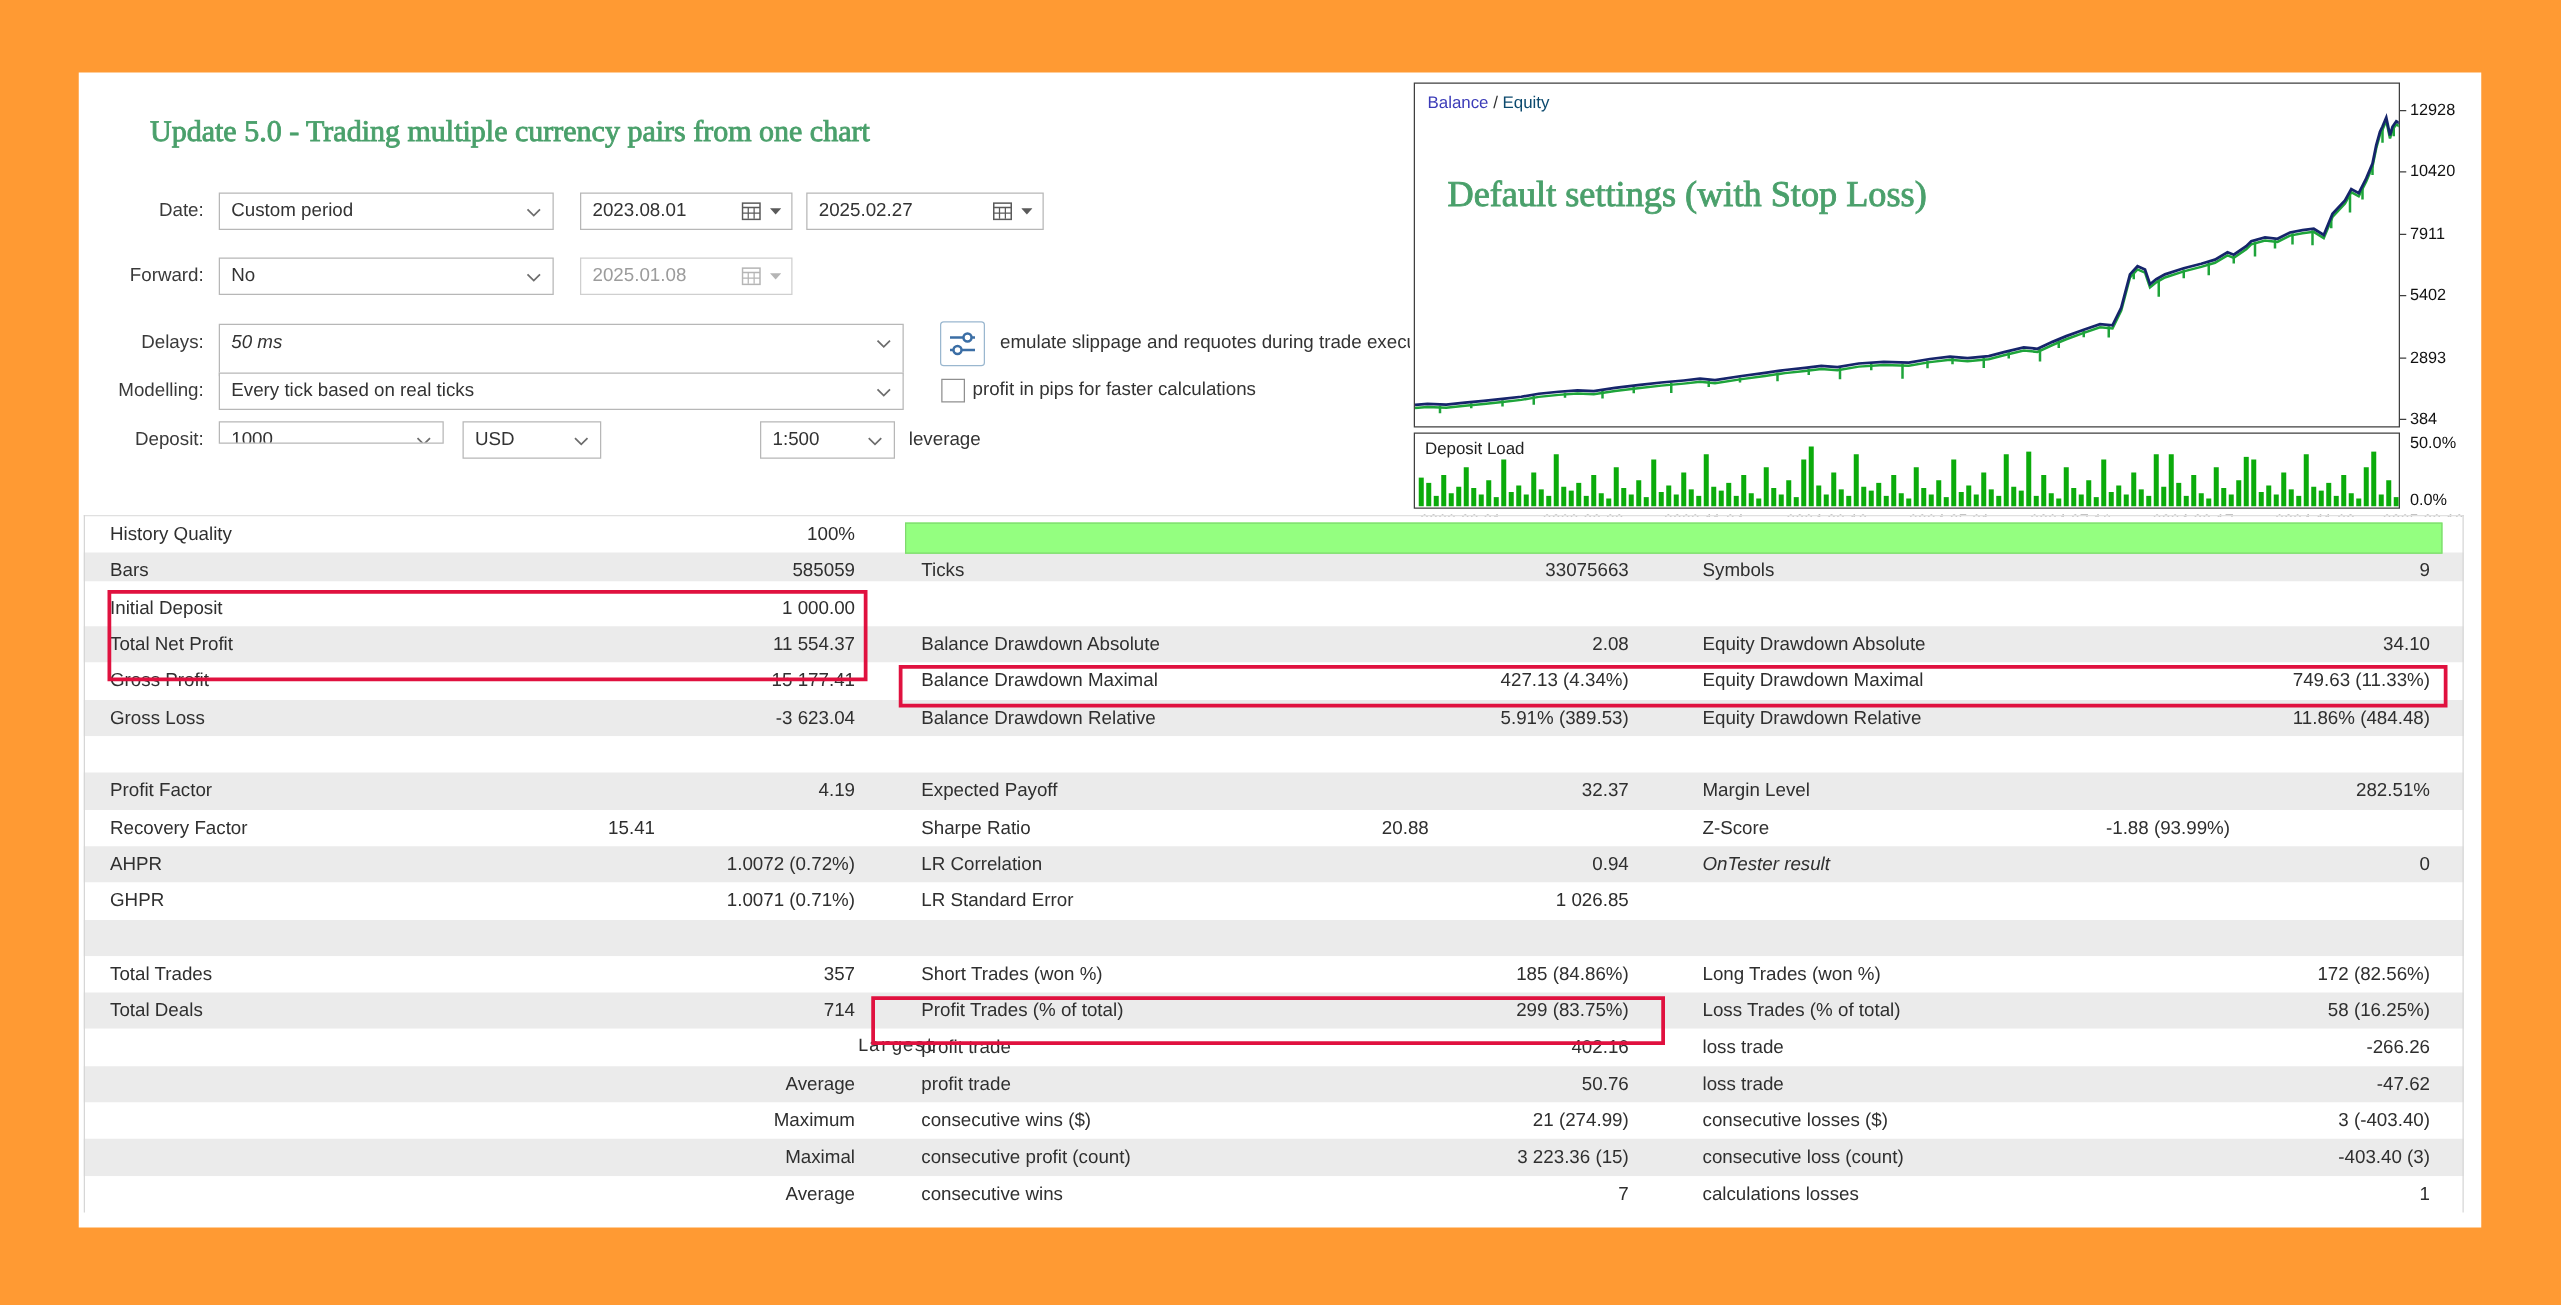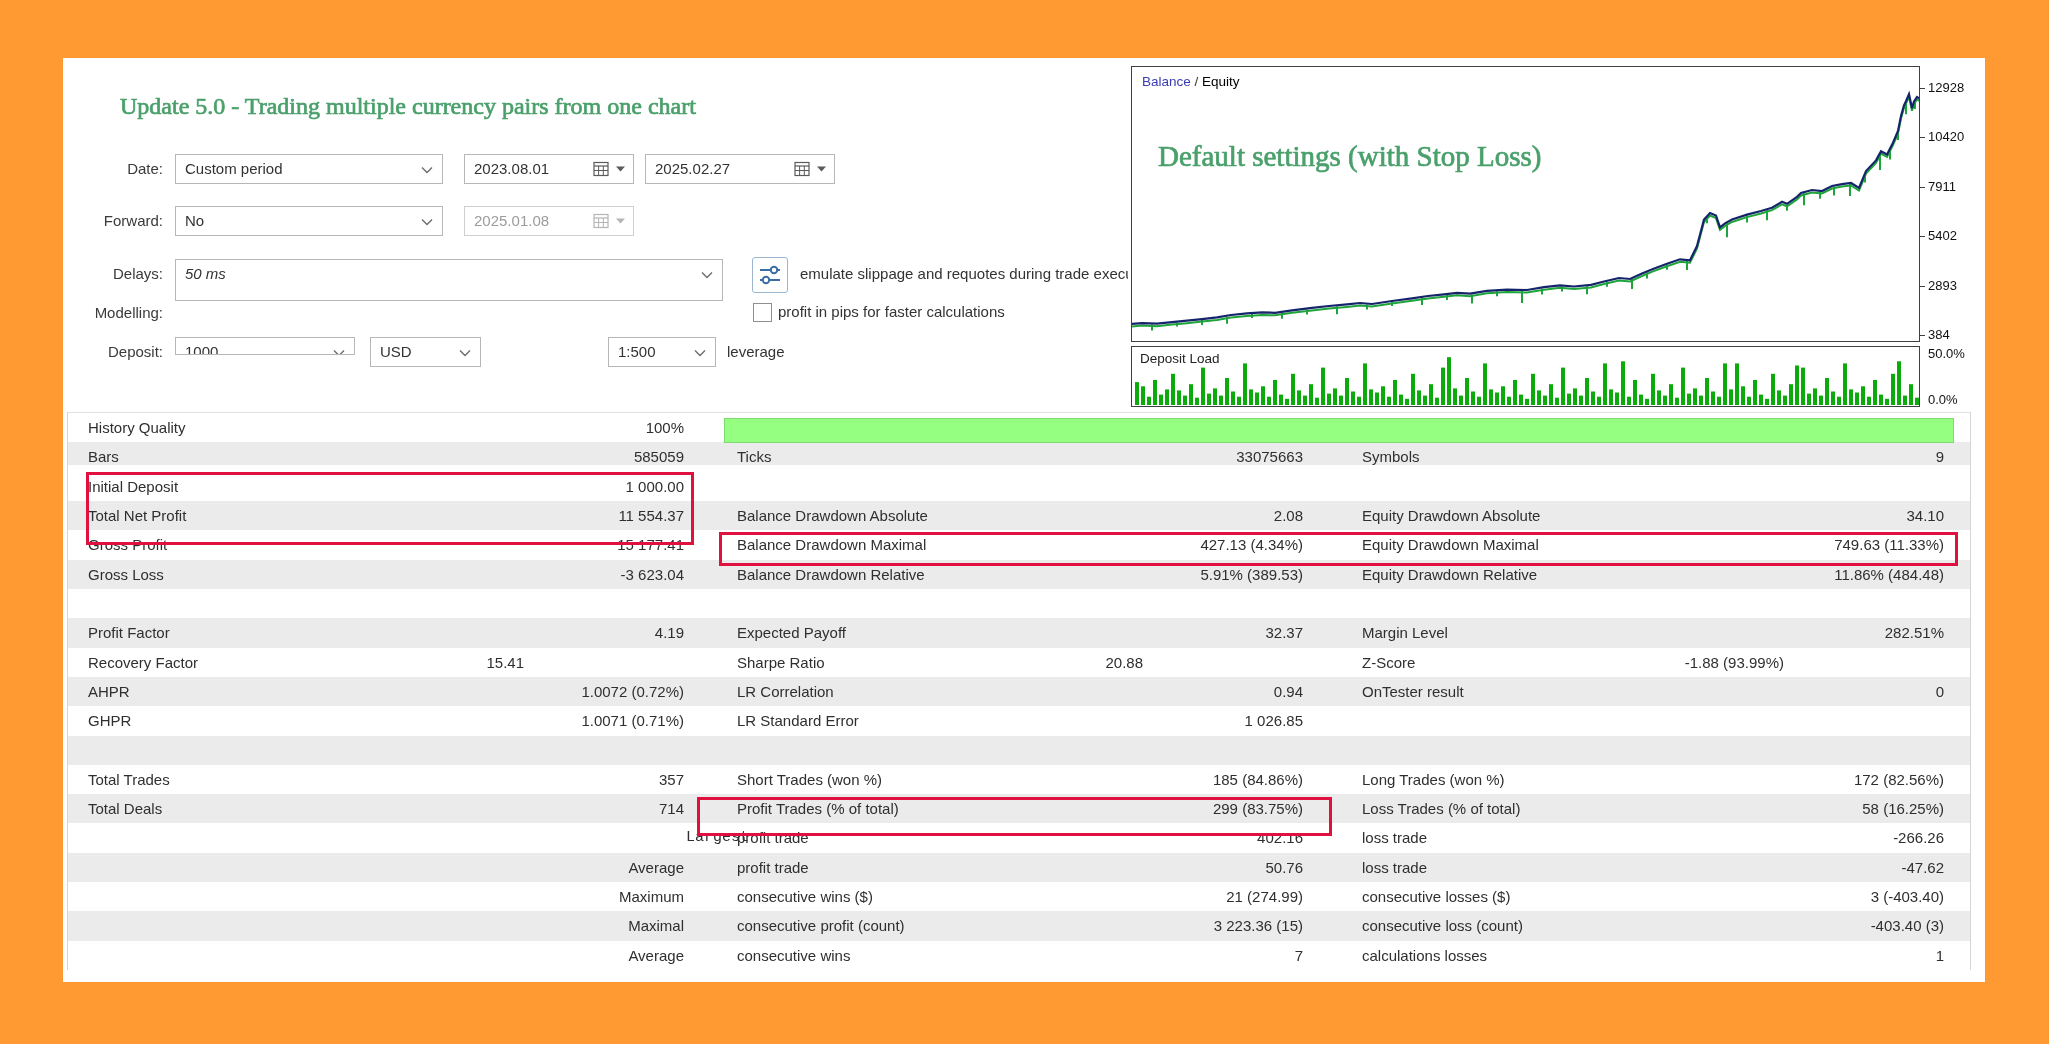--- a/index.html
+++ b/index.html
@@ -87,20 +87,25 @@
     <div class="abs" style="left:752px;top:257px;width:36px;height:36px;border:1px solid #9ab7cf;border-radius:3px;box-sizing:border-box;">
       <svg width="34" height="34" viewBox="0 0 34 34">
         <line x1="7" y1="12" x2="27" y2="12" stroke="#3b6ea5" stroke-width="2"></line>
         <circle cx="21" cy="12" r="3.2" fill="#fff" stroke="#3b6ea5" stroke-width="2"></circle>
         <line x1="7" y1="22" x2="27" y2="22" stroke="#3b6ea5" stroke-width="2"></line>
         <circle cx="13" cy="22" r="3.2" fill="#fff" stroke="#3b6ea5" stroke-width="2"></circle>
       </svg>
     </div>
     <div class="abs note" style="left:800px;top:259px;width:328px;">emulate slippage and requotes during trade execu</div>
 
+    <div class="abs sel" style="left:175px;top:298px;width:548px;height:30px;"><span>Every tick based on real ticks</span><span class="chev">
+          <svg width="12" height="8" viewBox="0 0 12 8">
+            <polyline points="1,1.5 6,6.5 11,1.5" fill="none" stroke="#6d6d6d" stroke-width="1.4"></polyline>
+          </svg>
+        </span></div>
     <div class="abs" style="left:753px;top:303px;width:17px;height:17px;border:1px solid #8f8f8f;background:#fff;"></div>
     <div class="abs note" style="left:778px;top:297px;">profit in pips for faster calculations</div>
 
     <div class="abs sel" style="left:175px;top:337px;width:180px;height:18px;"><span>1000</span><span class="chev">
           <svg width="12" height="8" viewBox="0 0 12 8">
             <polyline points="1,1.5 6,6.5 11,1.5" fill="none" stroke="#6d6d6d" stroke-width="1.4"></polyline>
           </svg>
         </span></div>
     <div class="abs sel" style="left:370px;top:337px;width:111px;height:30px;"><span>USD</span><span class="chev">
           <svg width="12" height="8" viewBox="0 0 12 8">
@@ -150,21 +155,21 @@
             <line x1="702" y1="119.6" x2="702" y2="128.6" stroke="#1ea43a" stroke-width="2"></line>
             <line x1="718" y1="117.1" x2="718" y2="129.1" stroke="#1ea43a" stroke-width="2"></line>
             <line x1="733" y1="107.5" x2="733" y2="115.5" stroke="#1ea43a" stroke-width="2"></line>
             <line x1="748" y1="87.0" x2="748" y2="103.0" stroke="#1ea43a" stroke-width="2"></line>
             <line x1="758" y1="82.6" x2="758" y2="92.6" stroke="#1ea43a" stroke-width="2"></line>
             <line x1="766" y1="64.9" x2="766" y2="72.9" stroke="#1ea43a" stroke-width="2"></line>
             <line x1="774" y1="35.2" x2="774" y2="47.2" stroke="#1ea43a" stroke-width="2"></line>
             <line x1="783" y1="33.9" x2="783" y2="41.9" stroke="#1ea43a" stroke-width="2"></line>
             <polyline points="0,256.9 10,256.1 25,256.7 40,255.1 55,253.7 70,252.1 85,250.4 99,248.0 115,246.4 130,245.4 143,245.8 160,243.3 180,240.9 197,239.0 215,237.4 228,236.0 240,237.0 260,234.0 280,231.3 296,229.0 312,227.3 325,225.8 338,226.7 355,223.8 375,222.6 395,223.0 412,220.2 428,218.3 442,219.5 459,217.9 472,214.5 487,211.0 498,212.0 510,206.5 521,201.9 535,196.8 548,192.3 558,193.3 565,179.0 572,152.5 578,146.0 584,148.6 588,160.4 593,156.4 600,152.5 615,147.6 629,144.0 640,140.7 650,134.8 655,136.8 665,129.9 669,126.0 680,123.0 690,124.0 700,119.0 710,117.1 719,116.0 727,121.0 734,104.1 744,93.4 749,84.2 755,87.5 761,75.7 766,63.9 769,49.1 772,38.3 774,34.2 777,27.1 780,41.3 782,34.4 785,30.0 789,32.4" fill="none" stroke="#16256b" stroke-width="2.2"></polyline>
           </svg></div>
-        <div class="abs" style="left:1142px;top:74px;font-size:13.5px;"><span style="color:#3b3bb8">Balance</span><span style="color:#333"> / </span><span style="color:#000000">Equity</span></div>
+        <div class="abs" style="left:1142px;top:74px;font-size:13.5px;"><span style="color:#3b3bb8">Balance</span><span style="color:#333"> / </span><span style="color:#0c4a6e">Equity</span></div>
         <div class="abs big-title" style="left:1158px;top:140px;color:#4aa06b;font-size:29px;">Default settings (with Stop Loss)</div>
         <div class="axlbl" style="left:1928px;top:80px;">12928</div>
         <div class="abs" style="left:1920px;top:88px;width:5px;height:1px;background:#3f3f3f;"></div>
         <div class="axlbl" style="left:1928px;top:129.38424744897958px;">10420</div>
         <div class="abs" style="left:1920px;top:137px;width:5px;height:1px;background:#3f3f3f;"></div>
         <div class="axlbl" style="left:1928px;top:178.7881855867347px;">7911</div>
         <div class="abs" style="left:1920px;top:187px;width:5px;height:1px;background:#3f3f3f;"></div>
         <div class="axlbl" style="left:1928px;top:228.1921237244898px;">5402</div>
         <div class="abs" style="left:1920px;top:236px;width:5px;height:1px;background:#3f3f3f;"></div>
         <div class="axlbl" style="left:1928px;top:277.5960618622449px;">2893</div>
@@ -389,21 +394,21 @@
           <div class="row-cell" style="left:670px;">Sharpe Ratio</div>
           <div class="row-cell" style="right:668px;">20.88</div>
           <div class="row-cell" style="left:1295px;">Z-Score</div>
           <div class="row-cell" style="right:27px;">-1.88 (93.99%)</div>
         </div>
         <div class="abs" style="left:67px;top:676.88px;width:1904px;height:29.32px;background:#ebebeb;">
           <div class="row-cell" style="left:21px;">AHPR</div>
           <div class="row-cell" style="right:1287px;">1.0072 (0.72%)</div>
           <div class="row-cell" style="left:670px;">LR Correlation</div>
           <div class="row-cell" style="right:668px;">0.94</div>
-          <div class="row-cell" style="left:1295px;">OnTester result</div>
+          <div class="row-cell" style="left:1295px;font-style:italic;">OnTester result</div>
           <div class="row-cell" style="right:27px;">0</div>
         </div>
         <div class="abs" style="left:67px;top:706.2px;width:1904px;height:29.32px;background:#ffffff;">
           <div class="row-cell" style="left:21px;">GHPR</div>
           <div class="row-cell" style="right:1287px;">1.0071 (0.71%)</div>
           <div class="row-cell" style="left:670px;">LR Standard Error</div>
           <div class="row-cell" style="right:668px;">1 026.85</div>
           <div class="row-cell" style="left:1295px;"></div>
           <div class="row-cell" style="right:27px;"></div>
         </div>

